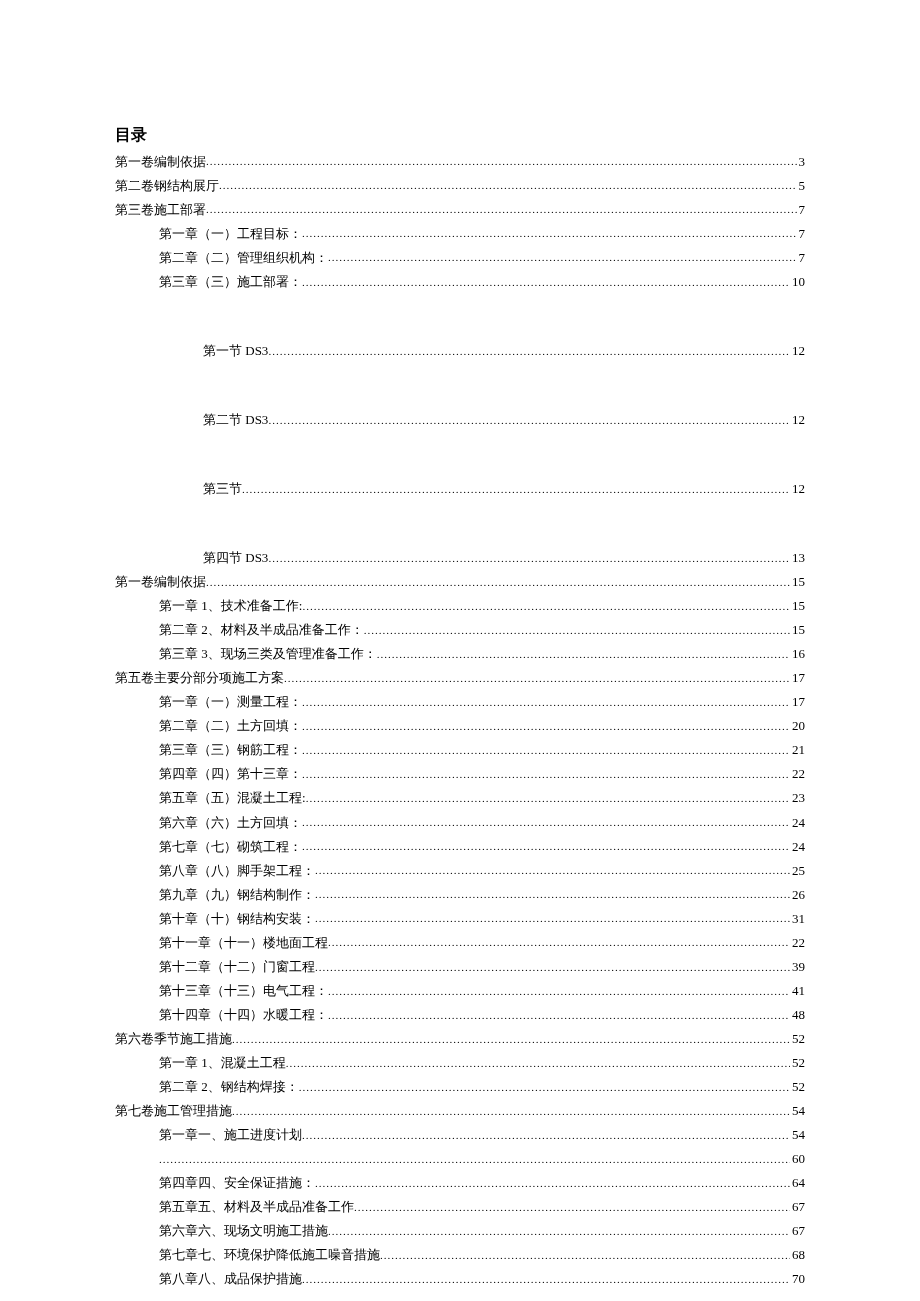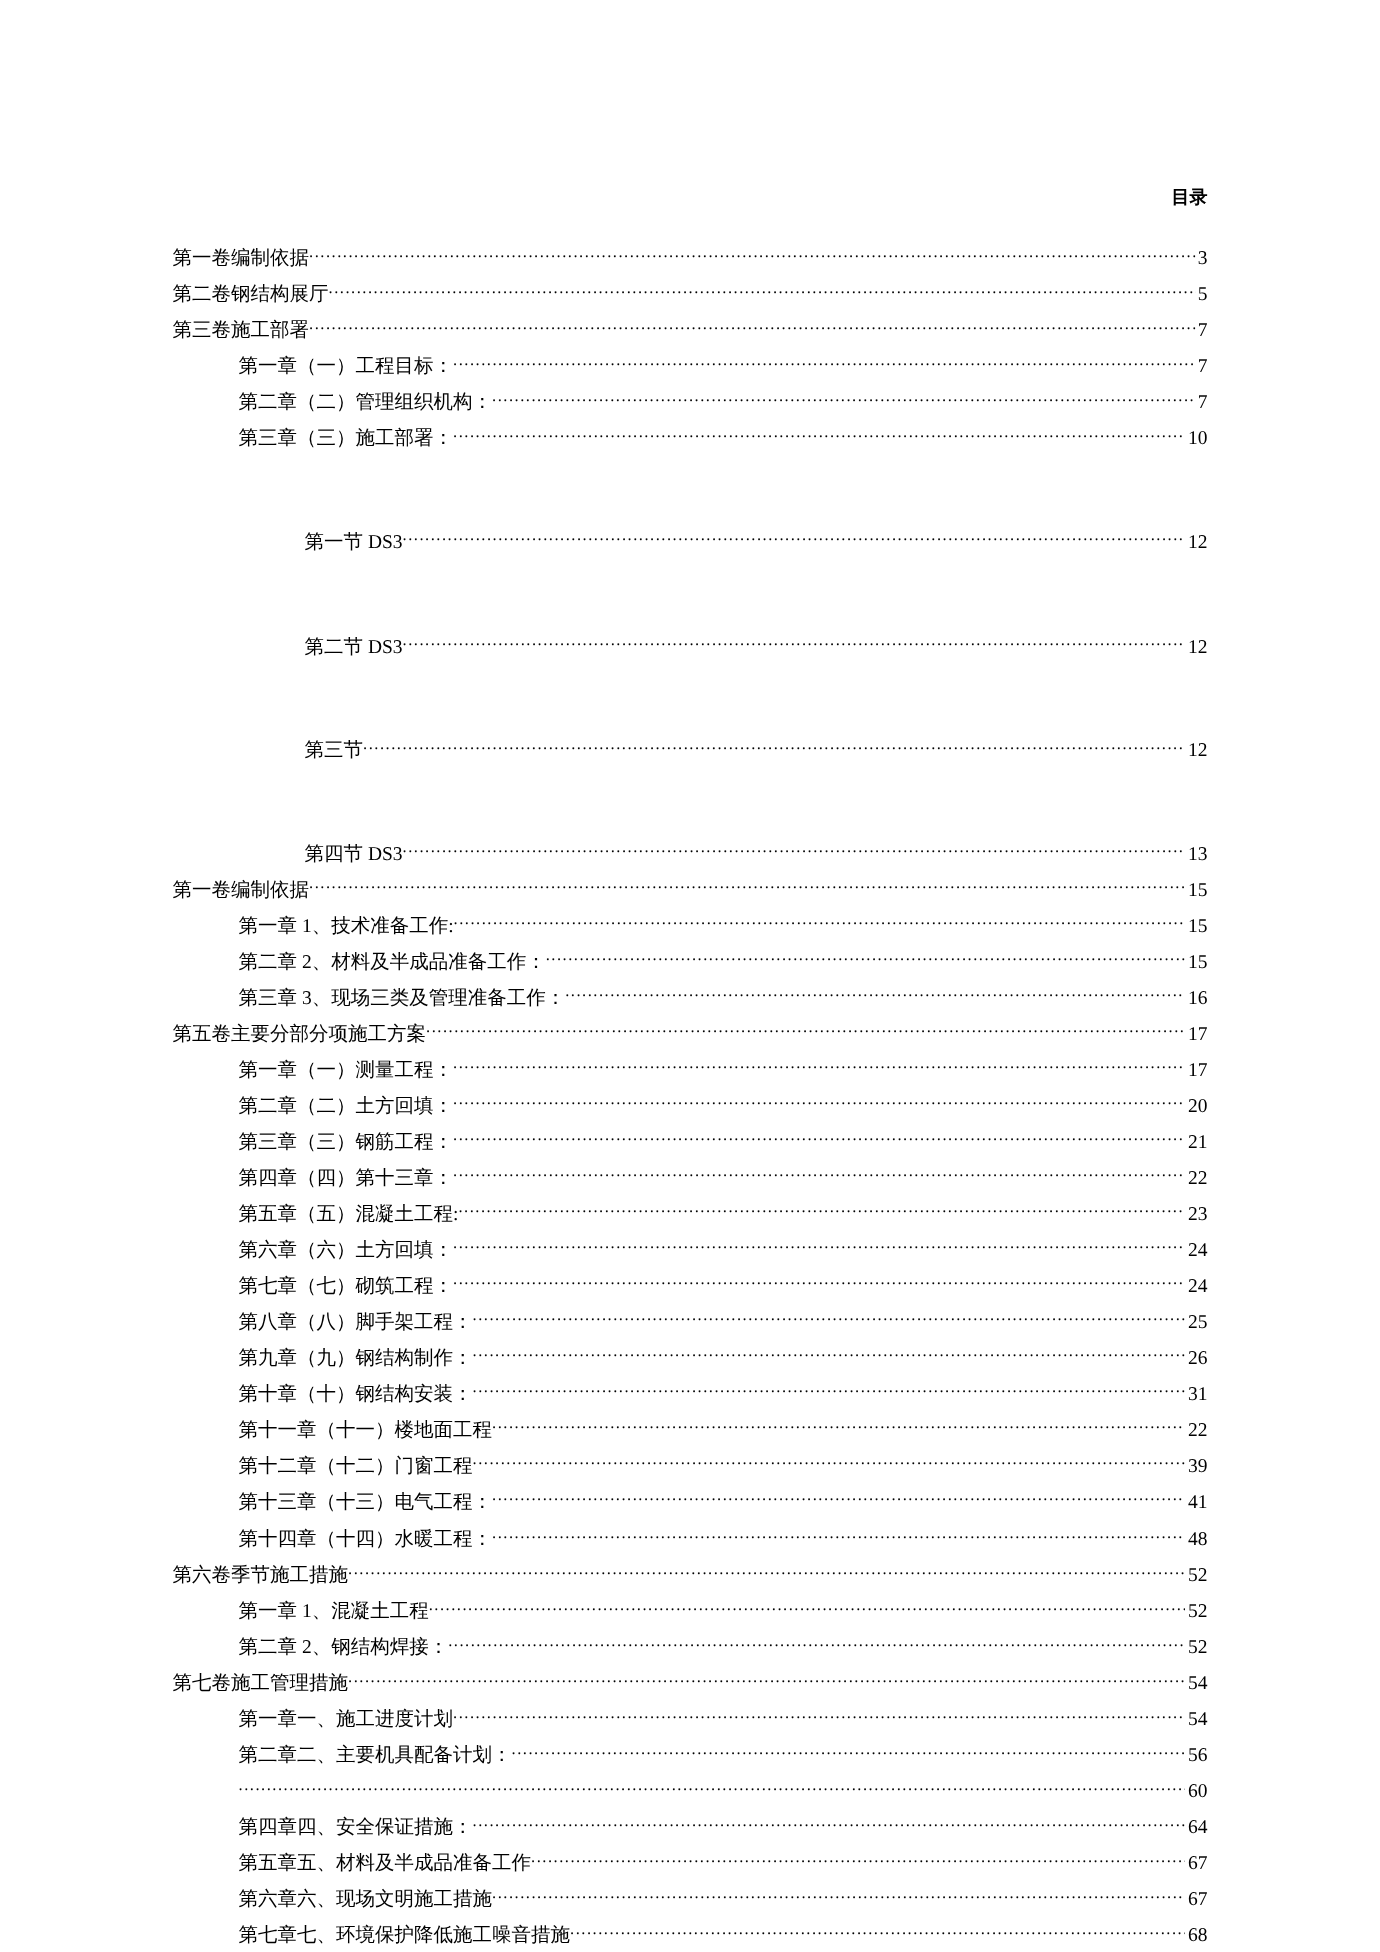--- a/index.html
+++ b/index.html
@@ -10,31 +10,31 @@
     body {
       font-family: "SimSun", "宋体", serif;
       background: #ffffff;
       width: 920px;
       padding: 120px 115px 120px 115px;
       font-size: 13px;
       color: #000000;
       line-height: 1.85;
     }
     .title {
-      text-align: right;
+      text-align: left;
       font-weight: bold;
-      font-size: 12px;
-      margin-bottom: 18px;
+      font-size: 16px;
+      margin-bottom: 0;
     }
     .toc-list {
       list-style: none;
     }
     .toc-item {
       display: flex;
-      align-items: flex-start;
+      align-items: flex-end;
       white-space: nowrap;
     }
     .toc-label {
       flex-shrink: 0;
     }
     .toc-dots {
       flex: 1;
       overflow: hidden;
       letter-spacing: 1px;
       font-size: 11px;
@@ -229,25 +229,20 @@
       <span class="toc-label">第七卷施工管理措施</span>
       <span class="toc-dots"></span>
       <span class="toc-page">54</span>
     </li>
     <li class="toc-item level-1">
       <span class="toc-label">第一章一、施工进度计划</span>
       <span class="toc-dots"></span>
       <span class="toc-page">54</span>
     </li>
     <li class="toc-item level-1">
-      <span class="toc-label">第二章二、主要机具配备计划：</span>
-      <span class="toc-dots"></span>
-      <span class="toc-page">56</span>
-    </li>
-    <li class="toc-item level-1">
       <span class="toc-dots"></span>
       <span class="toc-page">60</span>
     </li>
     <li class="toc-item level-1">
       <span class="toc-label">第四章四、安全保证措施：</span>
       <span class="toc-dots"></span>
       <span class="toc-page">64</span>
     </li>
     <li class="toc-item level-1">
       <span class="toc-label">第五章五、材料及半成品准备工作</span>

